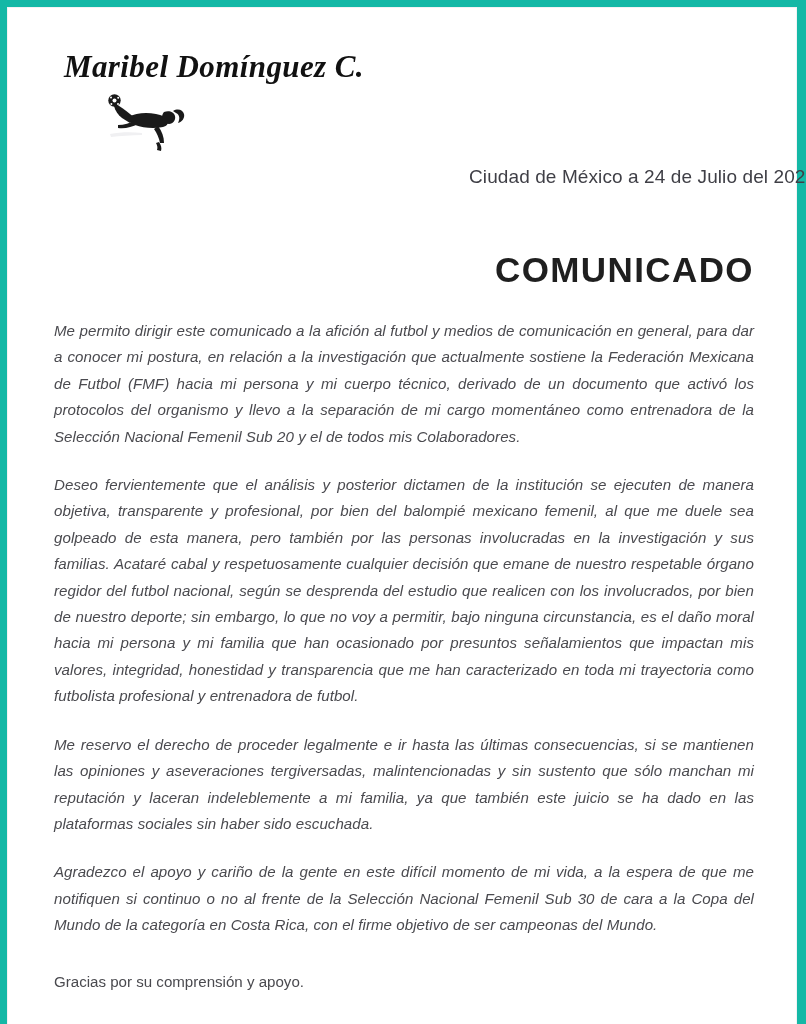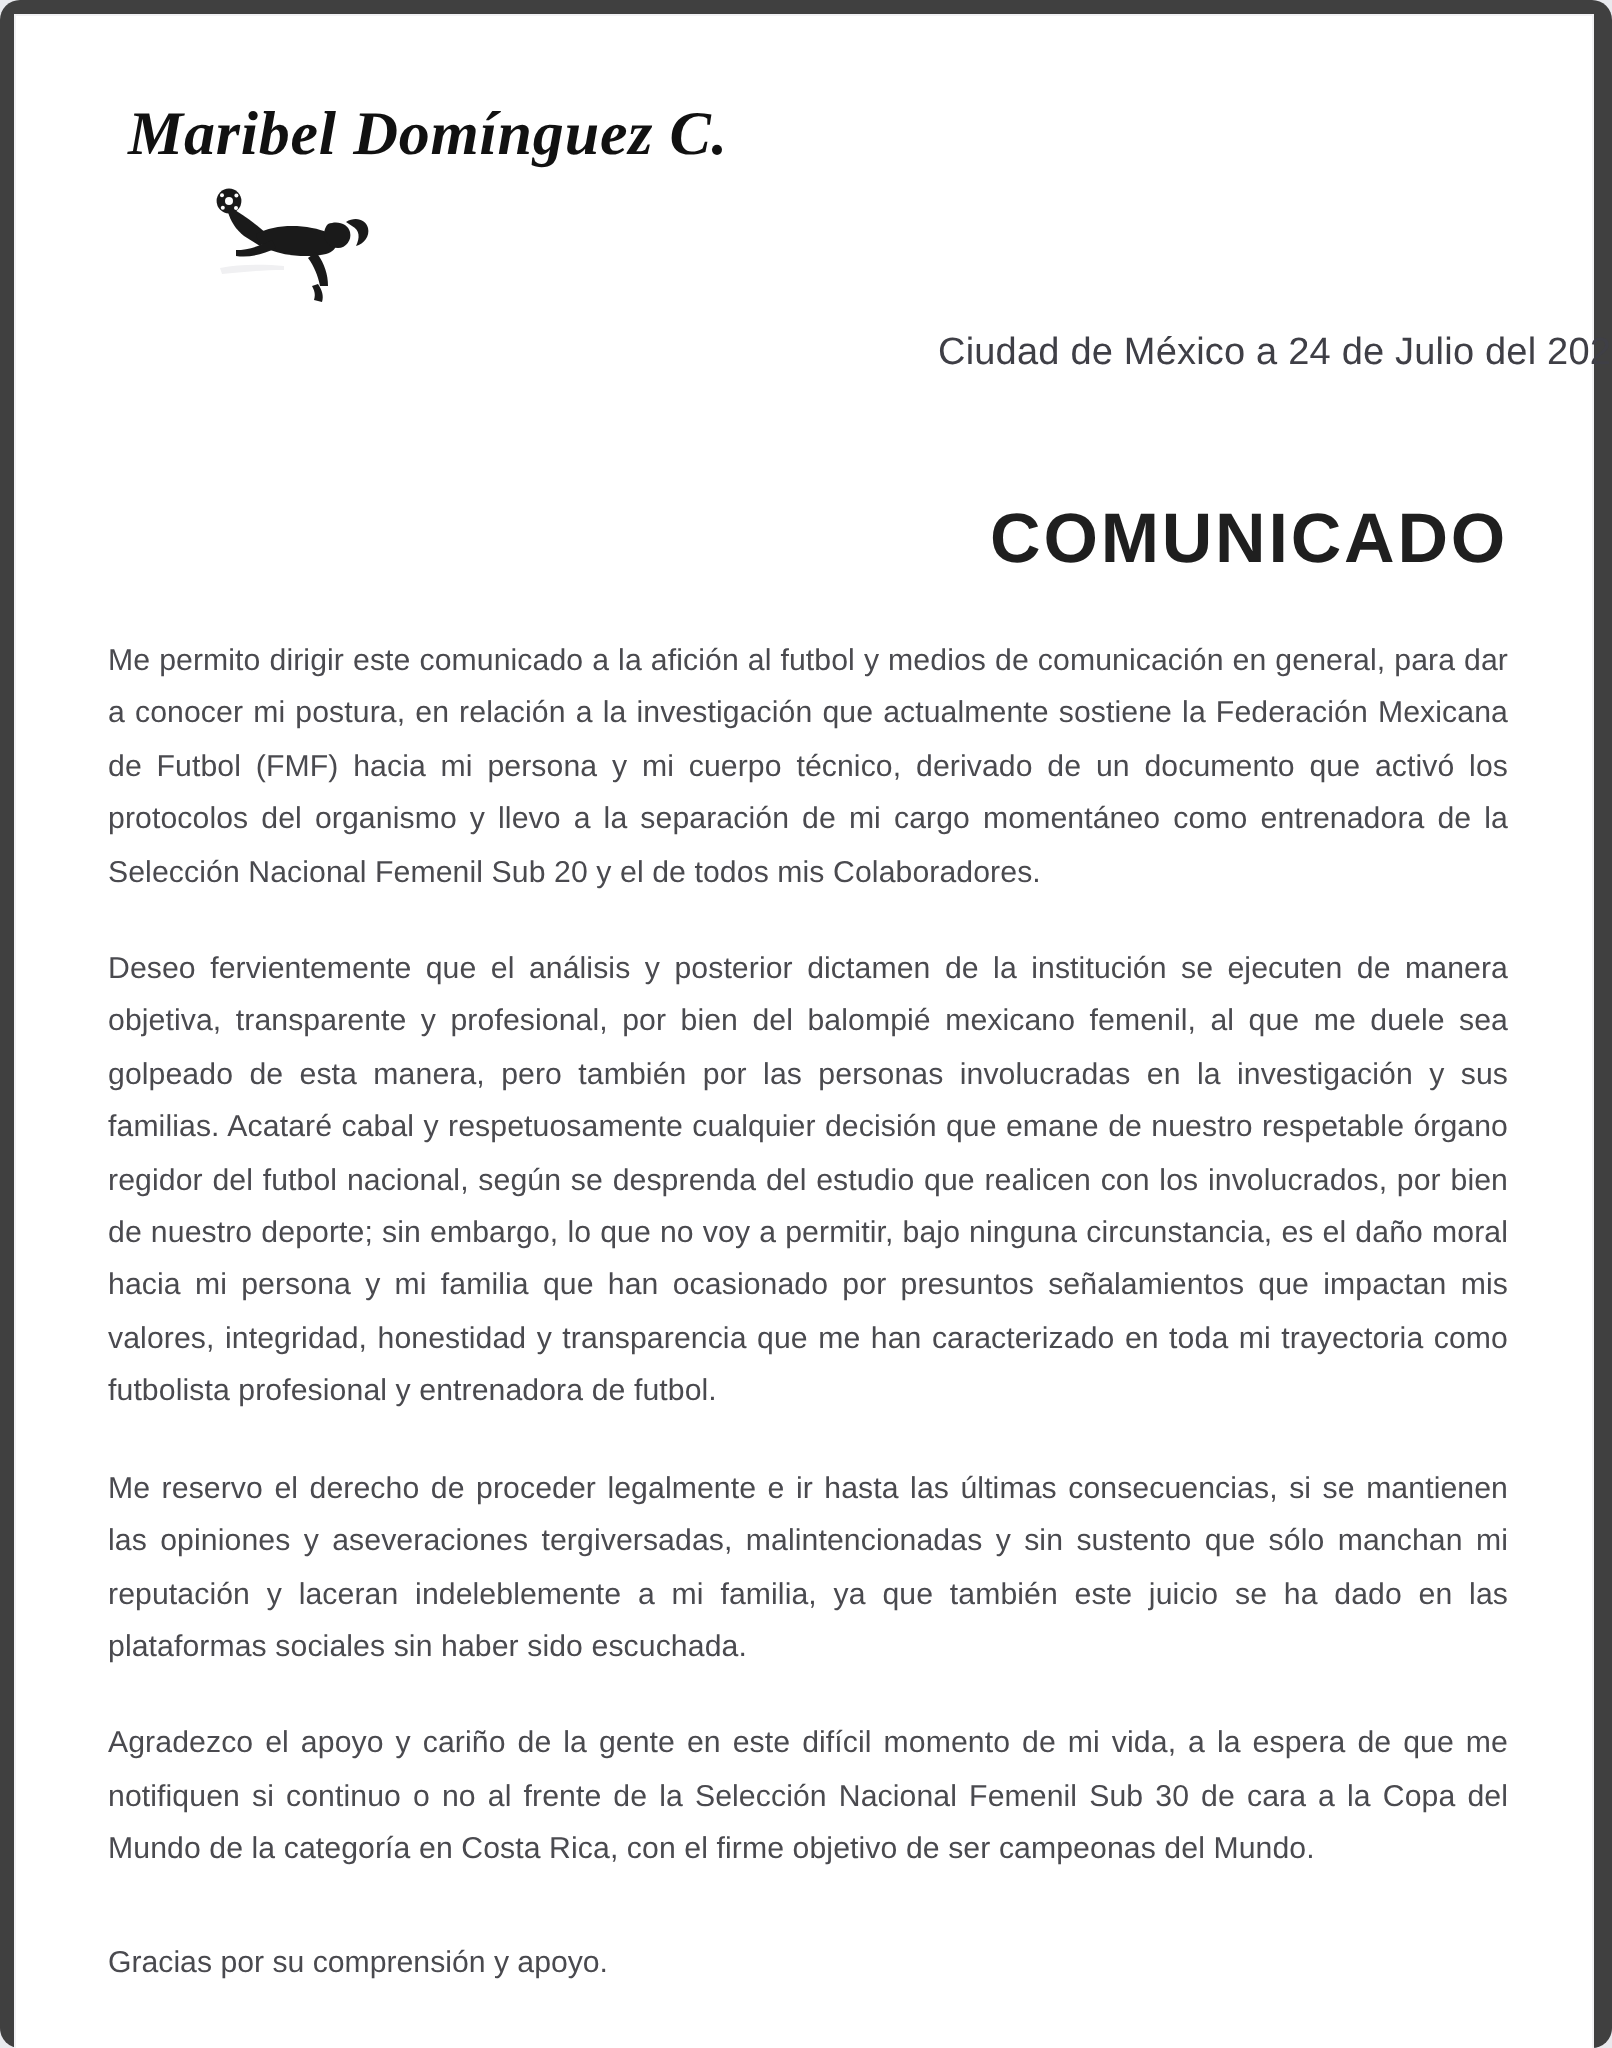--- a/index.html
+++ b/index.html
@@ -13,22 +13,21 @@
     font-family: "Liberation Sans", sans-serif;
     overflow: hidden;
   }
 
   .page-shell {
     position: relative;
     width: 806px;
     height: 1024px;
     box-sizing: border-box;
     padding: 8px 10px 0 8px;
-    background: #404040;
-    border-radius: 10px;
+    background: #14b8a6;
   }
 
   .page {
     position: relative;
     width: 100%;
     height: 100%;
     background: #ffffff;
     box-sizing: border-box;
     padding: 30px 42px 0 46px;
     box-shadow: 0 0 0 1px #f2f2f4;
@@ -84,20 +83,21 @@
     font-size: 35px;
     font-weight: 700;
     letter-spacing: 1.4px;
     color: #1f1f1f;
     font-family: "Liberation Sans", sans-serif;
   }
 
   
   .body-copy {
     margin-top: 28px;
+    font-style: italic;
   }
 
   .para {
     text-align: justify;
     text-justify: inter-word;
     font-size: 15.1px;
     line-height: 26.4px;
     color: #4a4a4f;
     margin: 0 0 22px 0;
     letter-spacing: 0.05px;

